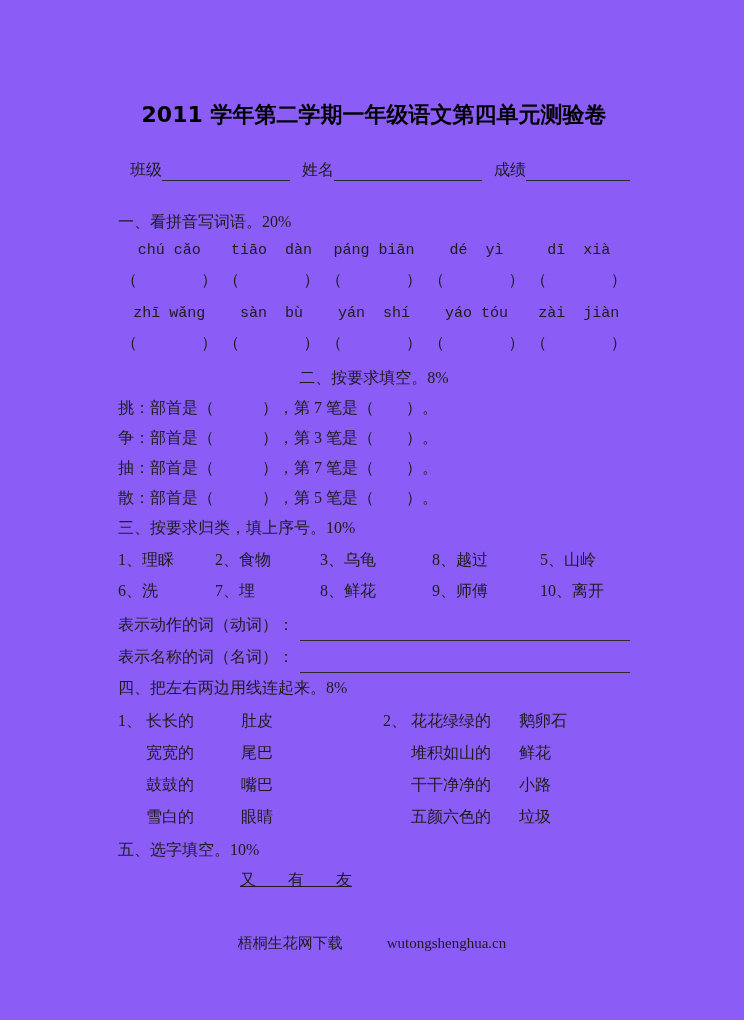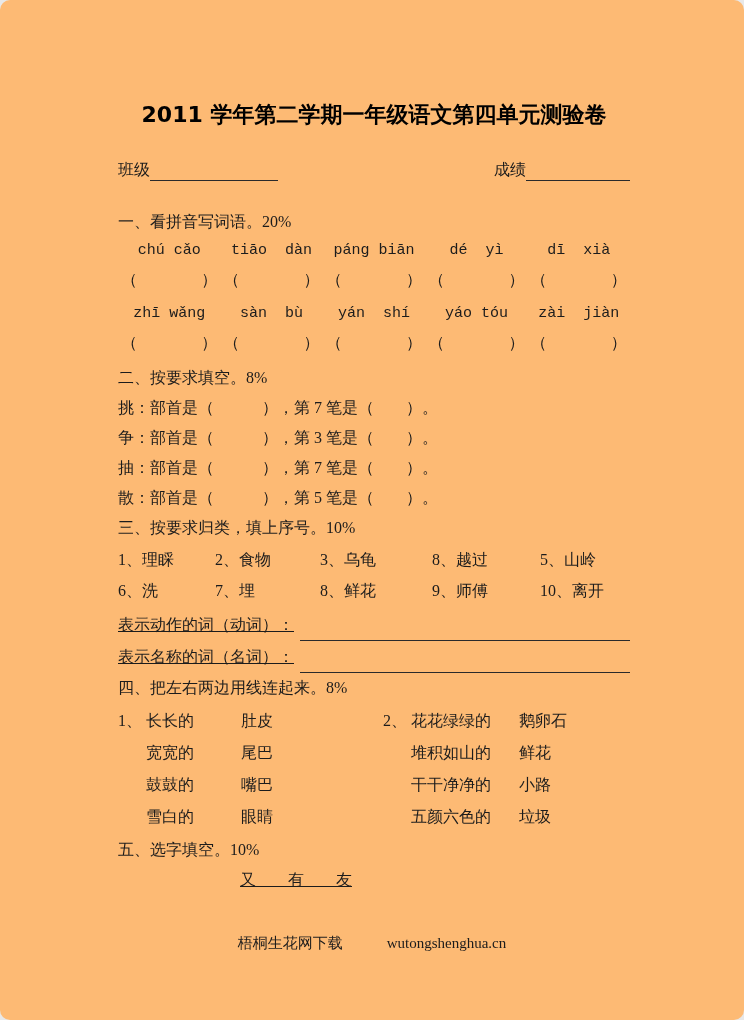--- a/index.html
+++ b/index.html
@@ -1,24 +1,23 @@
 <!DOCTYPE html>
 <html><head>
 <meta charset="utf-8">
 <style>
   html,body { margin:0; padding:0; background:#e8e8e8; }
   .page {
     position:relative;
     width:744px; height:1020px;
     margin:0 auto;
-    background:#fdba74;
+    background:#8b5cf6;
     color:#1c1c1c;
     font-family:"Liberation Serif","DejaVu Serif",serif;
     overflow:hidden;
-    border-radius:10px;
   }
   .content {
     position:absolute;
     left:118px; top:0;
     width:512px;
   }
   .title {
     margin:100px 0 0 0;
     font-family:"DejaVu Sans","Liberation Sans",sans-serif;
     font-weight:bold;
@@ -29,32 +28,32 @@
     white-space:nowrap;
   }
   .header-row {
     margin-top:27px;
     display:flex;
     justify-content:space-between;
     align-items:flex-end;
     font-size:16px;
     height:24px;
   }
-  .field { display:flex; align-items:flex-end; }
+  .field { display:flex; align-items:flex-end;margin-left:12px; }
   .flabel { line-height:22px; }
   .fline { display:inline-block; border-bottom:1px solid #2a2a2a; height:20px; }
   .w130 { width:128px; } .w150 { width:148px; } .w105 { width:104px; }
 
   .line {
     font-size:16px;
     line-height:30px;
     white-space:pre-wrap;
   }
   .mt26 { margin-top:26px; }
-  .mt3  { margin-top:3px; }
+  .mt3  { margin-top:3px;text-align:center; }
   .mt2  { margin-top:2px; }
 
   .pinyin-grid {
     display:grid;
     grid-template-columns:repeat(5,1fr);
     font-family:Liberation Mono, monospace;
     font-size:15px;
     line-height:28px;
     text-align:center;
     white-space:pre;
@@ -75,21 +74,21 @@
     line-height:31px;
   }
   .mt7 { margin-top:1px; }
   .fill-row {
     display:flex;
     align-items:flex-end;
     font-size:16px;
     line-height:32px;
     height:32px;
   }
-  .fill-row .flabel2 { white-space:pre;text-decoration:underline; }
+  .fill-row .flabel2 { white-space:pre; }
   .fill-line { flex:1; border-bottom:1px solid #2a2a2a; height:26px; margin-left:6px; }
 
   .match-wrap { display:flex; margin-top:2px; }
   .match-g1 { width:265px; }
   .match-g2 { flex:1; }
   .match-row { display:flex; font-size:16px; line-height:32px; }
   .mnum { width:28px; white-space:pre; }
   .match-g1 .madj { width:95px; }
   .match-g2 .madj { width:108px; }
   .madj, .mnoun { white-space:pre; }
@@ -115,20 +114,24 @@
   <div class="content">
 
     <div class="title">2011 学年第二学期一年级语文第四单元测验卷</div>
 
     <div class="header-row">
       <div class="field">
         <span class="flabel">班级</span>
         <span class="fline w130"></span>
       </div>
       <div class="field">
+        <span class="flabel">姓名</span>
+        <span class="fline w150"></span>
+      </div>
+      <div class="field">
         <span class="flabel">成绩</span>
         <span class="fline w105"></span>
       </div>
     </div>
 
     <div class="line mt26">一、看拼音写词语。20%</div>
     <div class="pinyin-grid">
       <span>chú cǎo</span>
       <span>tiāo  dàn</span>
       <span>páng biān</span>

